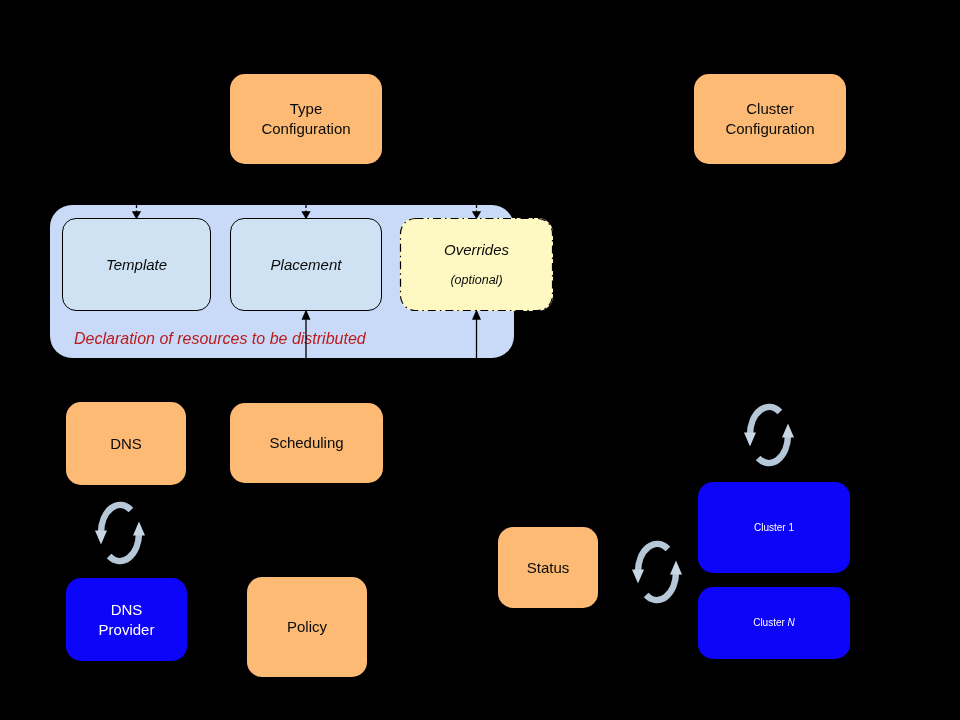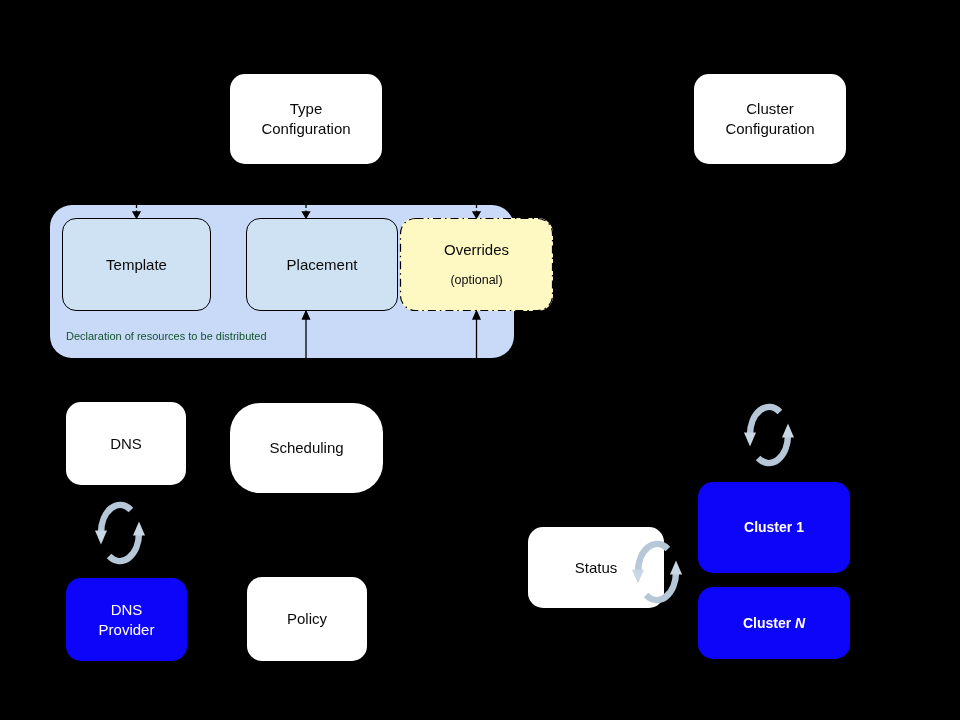--- a/index.html
+++ b/index.html
@@ -6,53 +6,53 @@
   .stage {
     position:relative; width:960px; height:720px; background:#000000;
     font-family:"Liberation Sans","DejaVu Sans",sans-serif; overflow:hidden;
   }
   .box {
     position:absolute; display:flex; flex-direction:column;
     align-items:center; justify-content:center; text-align:center;
     white-space:pre-line; color:#0a0a0a; font-size:15px; line-height:1.32;
     border-radius:15px; box-sizing:border-box;
   }
-  .light  { background:#ffffff; }
+  .light  { background:#fdba74; }
   .blue   { background:#0d04fa; color:#ffffff; }
-  .bold   { font-weight:bold; font-size:14px; }
+  .bold   { font-weight:normal; font-size:10px; }
   .bordered { border:1.3px solid #000; border-radius:14px; background:#cfe2f3; }
 
   
   #type-config     { left:230px; top:74px;  width:152px; height:90px; }
   #cluster-config  { left:694px; top:74px;  width:152px; height:90px; }
 
   
   #decl-group {
     position:absolute; left:50px; top:205px; width:464px; height:153px;
-    background:#c9daf8; border-radius:22px;
+    background:#c9daf8; border-radius:22px;font-style:italic;
   }
   #decl-group .box { position:absolute; }
   #template  { left:12px;  top:13px; width:149px; height:93px; }
   #placement { left:180px; top:13px; width:152px; height:93px; }
   #overrides { left:350px; top:13px; width:153px; height:93px; border-radius:15px; background:#fef9c3; }
   #overrides .sub { font-size:12.5px; margin-top:12px; }
   #decl-caption {
-    position:absolute; left:16px; top:125px; font-size:11px; color:#14532d;
+    position:absolute; left:24px; top:125px; font-size:16px; color:#b91c1c;
   }
   #decl-arrows { position:absolute; left:0; top:0; pointer-events:none; }
 
   
   #dns          { left:66px;  top:402px; width:120px; height:83px; }
-  #scheduling   { left:230px; top:403px; width:153px; height:90px;border-radius:30px; }
+  #scheduling   { left:230px; top:403px; width:153px; height:80px; }
   #dns-provider { left:66px;  top:578px; width:121px; height:83px; }
-  #policy       { left:247px; top:577px; width:120px; height:84px; }
+  #policy       { left:247px; top:577px; width:120px; height:100px; }
 
   
   #propagation { left:696px; top:300px; width:150px; height:90px; }
-  #status      { left:498px; top:527px; width:136px; height:81px;margin-left:30px; }
+  #status      { left:498px; top:527px; width:100px; height:81px; }
   #cluster-1   { left:698px; top:482px; width:152px; height:91px; }
   #cluster-n   { left:698px; top:587px; width:152px; height:72px; }
   .cluster-label { white-space:pre; }
   .n-italic { font-style:italic; }
 
   
   .sync { position:absolute; width:54px; height:76px; }
   #sync-dns    { left:93px;  top:495px; }
   #sync-prop   { left:742px; top:397px; }
   #sync-status { left:630px; top:534px; }
@@ -68,21 +68,21 @@
   </div>
   <div class="box light" id="cluster-config">
     <span>Cluster
 Configuration</span>
   </div>
 
   <div id="decl-group">
     <div class="box bordered" id="template">
       <span>Template</span>
     </div>
-    <div class="box bordered" id="placement" style="border:1.3px solid #000;margin-left:16px;">
+    <div class="box bordered" id="placement" style="border:1.3px solid #000;">
       <span>Placement</span>
     </div>
     <div class="box" id="overrides">
       <span>Overrides</span>
       <span class="sub">(optional)</span>
     </div>
     <span id="decl-caption">Declaration of resources to be distributed</span>
 
     <svg id="decl-arrows" width="518" height="153" viewBox="0 0 518 153">
 

